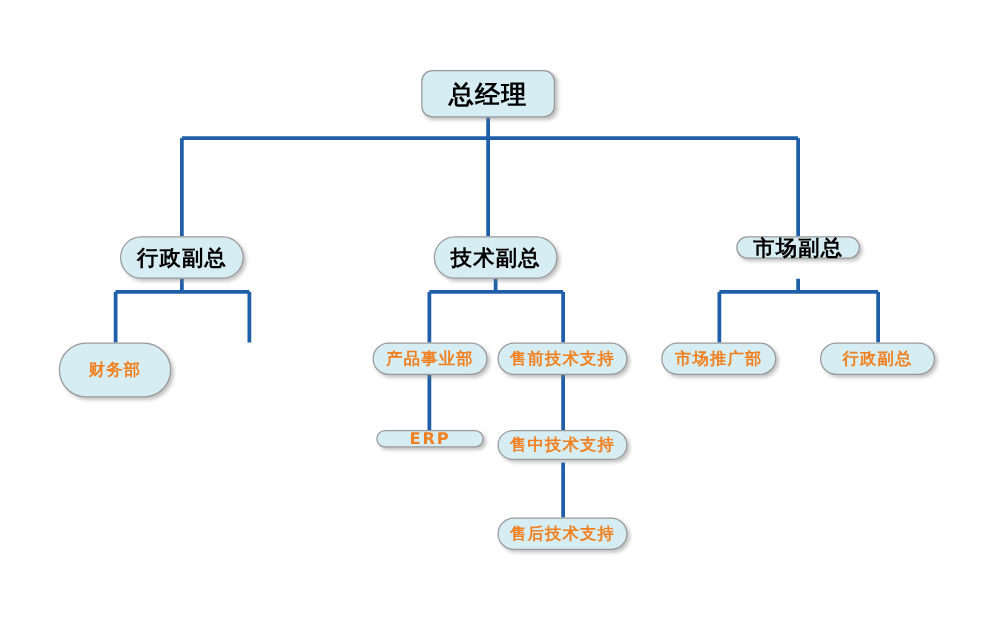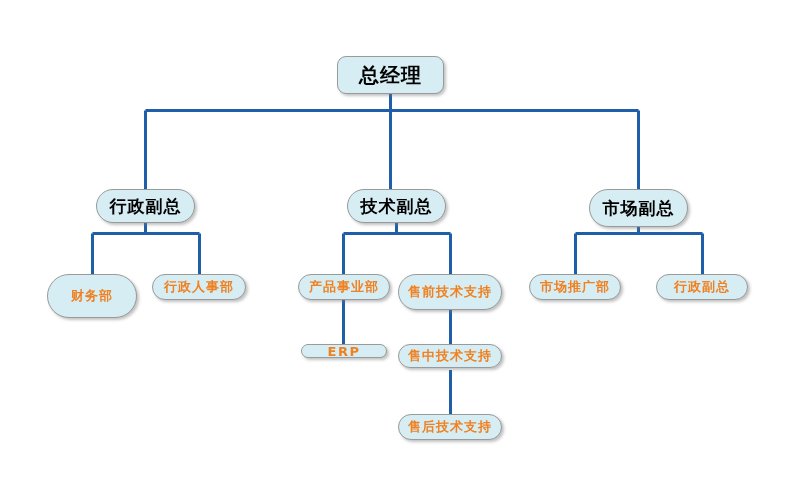--- a/index.html
+++ b/index.html
@@ -81,34 +81,31 @@
   <div class="node root" style="left:337px;top:56px;width:107px;height:38px;">
     <span>总经理</span>
   </div>
 
   <div class="node vp" style="left:96px;top:189px;width:99px;height:34px;">
     <span>行政副总</span>
   </div>
   <div class="node vp" style="left:347px;top:189px;width:99px;height:34px;">
     <span>技术副总</span>
   </div>
-  <div class="node vp" style="left:589px;top:189px;width:99px;height:38px;">
+  <div class="node vp" style="left:589px;top:189px;width:99px;height:18px;">
     <span>市场副总</span>
   </div>
 
   <div class="node leaf" style="left:47px;top:274px;width:90px;height:44px;">
     <span>财务部</span>
   </div>
-  <div class="node leaf" style="left:152px;top:274px;width:94px;height:26px;">
-    <span>行政人事部</span>
-  </div>
   <div class="node leaf" style="left:298px;top:274px;width:92px;height:26px;">
     <span>产品事业部</span>
   </div>
-  <div class="node leaf" style="left:398px;top:274px;width:104px;height:36px;">
+  <div class="node leaf" style="left:398px;top:274px;width:104px;height:26px;">
     <span>售前技术支持</span>
   </div>
   <div class="node leaf" style="left:529px;top:274px;width:92px;height:26px;">
     <span>市场推广部</span>
   </div>
   <div class="node leaf" style="left:656px;top:274px;width:92px;height:26px;">
     <span>行政副总</span>
   </div>
 
   <div class="node leaf latin" style="left:301px;top:344px;width:86px;height:14px;">

